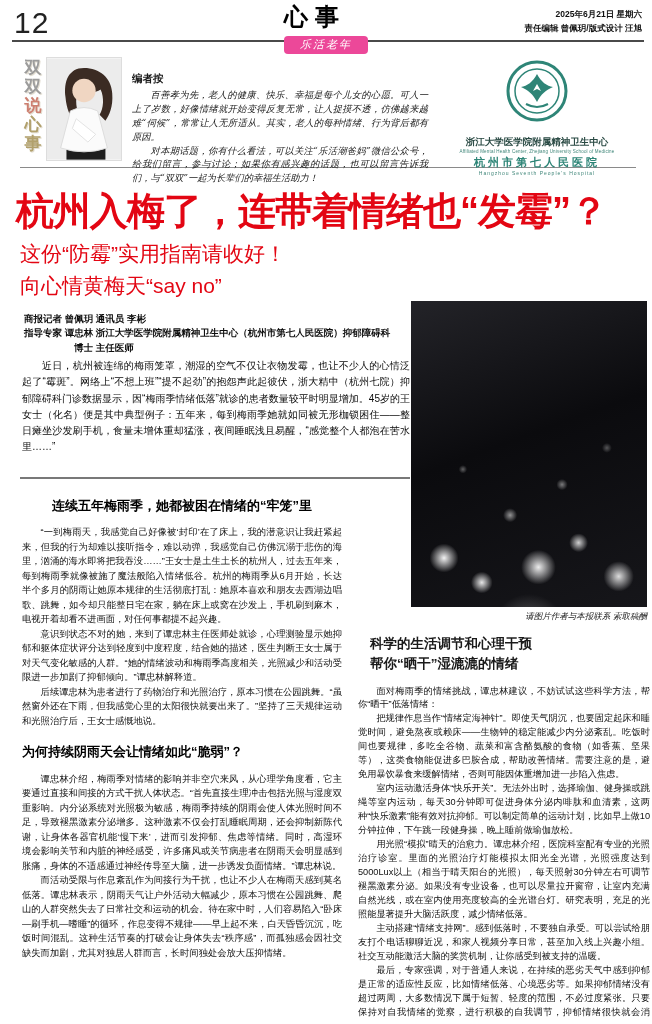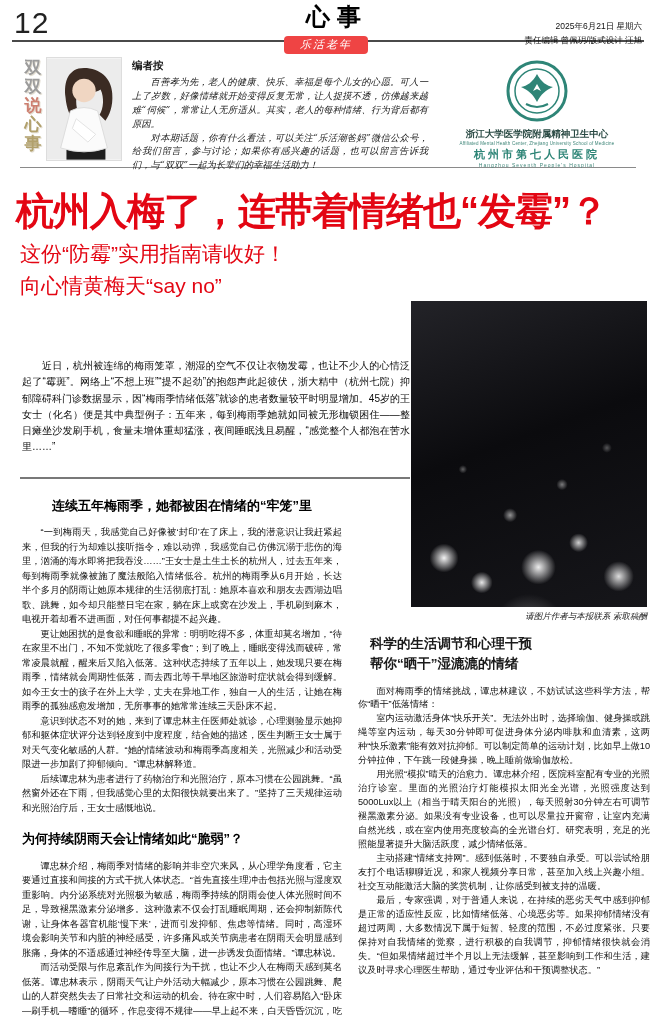--- a/index.html
+++ b/index.html
@@ -5,45 +5,45 @@
   * { margin:0; padding:0; box-sizing:border-box; }
   html,body { background:#f2f2f2; }
   .page {
     position:relative; width:652px; height:1024px; margin:0 auto;
     background:#ffffff; overflow:hidden;
     font-family:"Liberation Sans","DejaVu Sans",sans-serif; color:#111;
   }
   
   .hdr-rule { position:absolute; top:40px; left:12px; right:8px; border-top:2px solid #4a4a4a; }
   .page-num { position:absolute; top:6px; left:14px; font-size:30px; color:#222; letter-spacing:1px; }
-  .masthead { position:absolute; top:1px; left:50%; transform:translateX(-50%); text-align:right; z-index:2; }
+  .masthead { position:absolute; top:1px; left:50%; transform:translateX(-50%); text-align:left; z-index:2; }
   .masthead-title { font-size:24px; font-weight:bold; letter-spacing:7px; color:#000; }
   .masthead-badge {
     display:inline-block; margin-top:3px; padding:1px 16px 2px;
-    background:#ef4444; color:#fff; border-radius:4px;
+    background:#ec4899; color:#fff; border-radius:4px;
     font-family:"DejaVu Serif","Liberation Serif",serif; font-style:italic;
     font-size:11px; letter-spacing:2px;
   }
-  .hdr-right { position:absolute; top:19px; right:10px; text-align:right; font-size:8.5px; line-height:1.7; color:#111; font-weight:400; }
+  .hdr-right { position:absolute; top:7px; right:10px; text-align:right; font-size:8.5px; line-height:1.7; color:#111; font-weight:700; }
   
   .editor-box {
     position:absolute; top:56px; left:20px; right:16px; height:112px;
     border-bottom:1px solid #8a8a8a; display:flex; align-items:flex-start;
   }
   .vlabel { width:26px; padding-top:2px; display:flex; flex-direction:column; align-items:center; line-height:1.12; }
   .vlabel span { font-size:17px; font-weight:bold; text-shadow:1px 1px 0 #e3ded2; }
   .vl-gray { color:#9c9c9c; }
   .vl-red  { color:#cd7f70; }
   .vl-tan  { color:#b1a06c; }
   .portrait { width:76px; height:104px; flex:0 0 76px; margin-top:1px; border:1px solid #ddd; }
-  .note-text { flex:1; padding:2px 10px 0 10px; font-family:"DejaVu Serif","Liberation Serif",serif; font-style:italic; font-size:9.3px; line-height:1.5; color:#1a1a1a; text-align:justify; }
+  .note-text { flex:1; padding:2px 10px 0 10px; font-family:"DejaVu Serif","Liberation Serif",serif; font-style:italic; font-size:9.3px; line-height:1.5; color:#1a1a1a; text-align:justify;margin-top:13px; }
   .note-label { font-style:normal; font-weight:bold; font-size:10.5px; font-family:"Liberation Sans",sans-serif; margin-bottom:1px; }
   .note-text p { text-indent:2em; }
   .hospital { width:198px; flex:0 0 198px; text-align:center; padding-top:4px; }
-  .hosp-name1 { margin-top:2px; font-size:9.5px; font-weight:bold; color:#2a4a44; font-family:Liberation Sans, sans-serif; }
+  .hosp-name1 { margin-top:10px; font-size:9.5px; font-weight:bold; color:#2a4a44; font-family:Liberation Sans, sans-serif; }
   .hosp-en1 { font-size:4.5px; color:#3e8578; letter-spacing:.2px; }
   .hosp-name2 { font-size:11px; font-weight:bold; color:#2e8577; letter-spacing:3px; margin-top:1px; }
   .hosp-en2 { font-size:5px; color:#3e8578; letter-spacing:1px; }
   
   .headline {
     position:absolute; top:186px; left:16px; width:632px;
     font-size:38px; font-weight:900; color:#e30613; letter-spacing:-1px; white-space:nowrap;
   }
   .subhead { position:absolute; top:238px; left:20px; font-size:21px; line-height:1.5; color:#e30613; font-weight:500; }
   
@@ -132,45 +132,50 @@
       <div class="hosp-en2">Hangzhou Seventh People's Hospital</div>
     </div>
   </div>
 
   <div class="headline">杭州入梅了，连带着情绪也“发霉”？</div>
   <div class="subhead">
     <div>这份“防霉”实用指南请收好！</div>
     <div>向心情黄梅天“say no”</div>
   </div>
 
+  <div class="byline">
+    <div>商报记者 曾佩玥 通讯员 李彬</div>
+    <div>指导专家 谭忠林 浙江大学医学院附属精神卫生中心（杭州市第七人民医院）抑郁障碍科</div>
+    <div class="indent">博士 主任医师</div>
+  </div>
   <div class="intro">
     <p>近日，杭州被连绵的梅雨笼罩，潮湿的空气不仅让衣物发霉，也让不少人的心情泛起了“霉斑”。网络上“不想上班”“提不起劲”的抱怨声此起彼伏，浙大精中（杭州七院）抑郁障碍科门诊数据显示，因“梅雨季情绪低落”就诊的患者数量较平时明显增加。45岁的王女士（化名）便是其中典型例子：五年来，每到梅雨季她就如同被无形枷锁困住——整日瘫坐沙发刷手机，食量未增体重却猛涨，夜间睡眠浅且易醒，“感觉整个人都泡在苦水里……”</p>
   </div>
   <div class="divider"></div>
 
   <div class="rain-photo"></div>
   <div class="photo-caption">请图片作者与本报联系 索取稿酬</div>
 
   <div class="leftcol">
     <div class="sec-h1">连续五年梅雨季，她都被困在情绪的“牢笼”里</div>
     <p>“一到梅雨天，我感觉自己好像被‘封印’在了床上，我的潜意识让我赶紧起来，但我的行为却难以接听指令，难以动弹，我感觉自己仿佛沉溺于悲伤的海里，汹涌的海水即将把我吞没……”王女士是土生土长的杭州人，过去五年来，每到梅雨季就像被施了魔法般陷入情绪低谷。杭州的梅雨季从6月开始，长达半个多月的阴雨让她原本规律的生活彻底打乱：她原本喜欢和朋友去西湖边唱歌、跳舞，如今却只能整日宅在家，躺在床上或窝在沙发上，手机刷到麻木，电视开着却看不进画面，对任何事都提不起兴趣。</p>
-    <p>更让她困扰的是食欲和睡眠的异常：明明吃得不多，体重却莫名增加，“待在家里不出门，不知不觉就吃了很多零食”；到了晚上，睡眠变得浅而破碎，常常凌晨就醒，醒来后又陷入低落。这种状态持续了五年以上，她发现只要在梅雨季，情绪就会周期性低落，而去西北等干旱地区旅游时症状就会得到缓解。如今王女士的孩子在外上大学，丈夫在异地工作，独自一人的生活，让她在梅雨季的孤独感愈发增加，无所事事的她常常连续三天卧床不起。</p>
     <p>意识到状态不对的她，来到了谭忠林主任医师处就诊，心理测验显示她抑郁和躯体症状评分达到轻度到中度程度，结合她的描述，医生判断王女士属于对天气变化敏感的人群。“她的情绪波动和梅雨季高度相关，光照减少和活动受限进一步加剧了抑郁倾向。”谭忠林解释道。</p>
     <p>后续谭忠林为患者进行了药物治疗和光照治疗，原本习惯在公园跳舞。“虽然窗外还在下雨，但我感觉心里的太阳很快就要出来了。”坚持了三天规律运动和光照治疗后，王女士感慨地说。</p>
     <div class="sec-h2">为何持续阴雨天会让情绪如此“脆弱”？</div>
     <p>谭忠林介绍，梅雨季对情绪的影响并非空穴来风，从心理学角度看，它主要通过直接和间接的方式干扰人体状态。“首先直接生理冲击包括光照与湿度双重影响。内分泌系统对光照极为敏感，梅雨季持续的阴雨会使人体光照时间不足，导致褪黑激素分泌增多。这种激素不仅会打乱睡眠周期，还会抑制新陈代谢，让身体各器官机能‘慢下来’，进而引发抑郁、焦虑等情绪。同时，高湿环境会影响关节和内脏的神经感受，许多痛风或关节病患者在阴雨天会明显感到胀痛，身体的不适感通过神经传导至大脑，进一步诱发负面情绪。”谭忠林说。</p>
     <p>而活动受限与作息紊乱作为间接行为干扰，也让不少人在梅雨天感到莫名低落。谭忠林表示，阴雨天气让户外活动大幅减少，原本习惯在公园跳舞、爬山的人群突然失去了日常社交和运动的机会。待在家中时，人们容易陷入“卧床—刷手机—嗜睡”的循环，作息变得不规律——早上起不来，白天昏昏沉沉，吃饭时间混乱。这种生活节奏的打破会让身体失去“秩序感”，而孤独感会因社交缺失而加剧，尤其对独居人群而言，长时间独处会放大压抑情绪。</p>
 
   </div>
 
   <div class="rightcol">
     <div class="sec-h3">
       <div>科学的生活调节和心理干预</div>
       <div>帮你“晒干”湿漉漉的情绪</div>
     </div>
     <p>面对梅雨季的情绪挑战，谭忠林建议，不妨试试这些科学方法，帮你“晒干”低落情绪：</p>
+    <p>把规律作息当作“情绪定海神针”。即使天气阴沉，也要固定起床和睡觉时间，避免熬夜或赖床——生物钟的稳定能减少内分泌紊乱。吃饭时间也要规律，多吃全谷物、蔬菜和富含酪氨酸的食物（如香蕉、坚果等），这类食物能促进多巴胺合成，帮助改善情绪。需要注意的是，避免用暴饮暴食来缓解情绪，否则可能因体重增加进一步陷入焦虑。</p>
     <p>室内运动激活身体“快乐开关”。无法外出时，选择瑜伽、健身操或跳绳等室内运动，每天30分钟即可促进身体分泌内啡肽和血清素，这两种“快乐激素”能有效对抗抑郁。可以制定简单的运动计划，比如早上做10分钟拉伸，下午跳一段健身操，晚上睡前做瑜伽放松。</p>
     <p>用光照“模拟”晴天的治愈力。谭忠林介绍，医院科室配有专业的光照治疗诊室。里面的光照治疗灯能模拟太阳光全光谱，光照强度达到5000Lux以上（相当于晴天阳台的光照），每天照射30分钟左右可调节褪黑激素分泌。如果没有专业设备，也可以尽量拉开窗帘，让室内充满自然光线，或在室内使用亮度较高的全光谱台灯。研究表明，充足的光照能显著提升大脑活跃度，减少情绪低落。</p>
     <p>主动搭建“情绪支持网”。感到低落时，不要独自承受。可以尝试给朋友打个电话聊聊近况，和家人视频分享日常，甚至加入线上兴趣小组。社交互动能激活大脑的奖赏机制，让你感受到被支持的温暖。</p>
     <p>最后，专家强调，对于普通人来说，在持续的恶劣天气中感到抑郁是正常的适应性反应，比如情绪低落、心境恶劣等。如果抑郁情绪没有超过两周，大多数情况下属于短暂、轻度的范围，不必过度紧张。只要保持对自我情绪的觉察，进行积极的自我调节，抑郁情绪很快就会消失。“但如果情绪超过半个月以上无法缓解，甚至影响到工作和生活，建议及时寻求心理医生帮助，通过专业评估和干预调整状态。”</p>
   </div>
 
 </div>
 
 </body></html>

